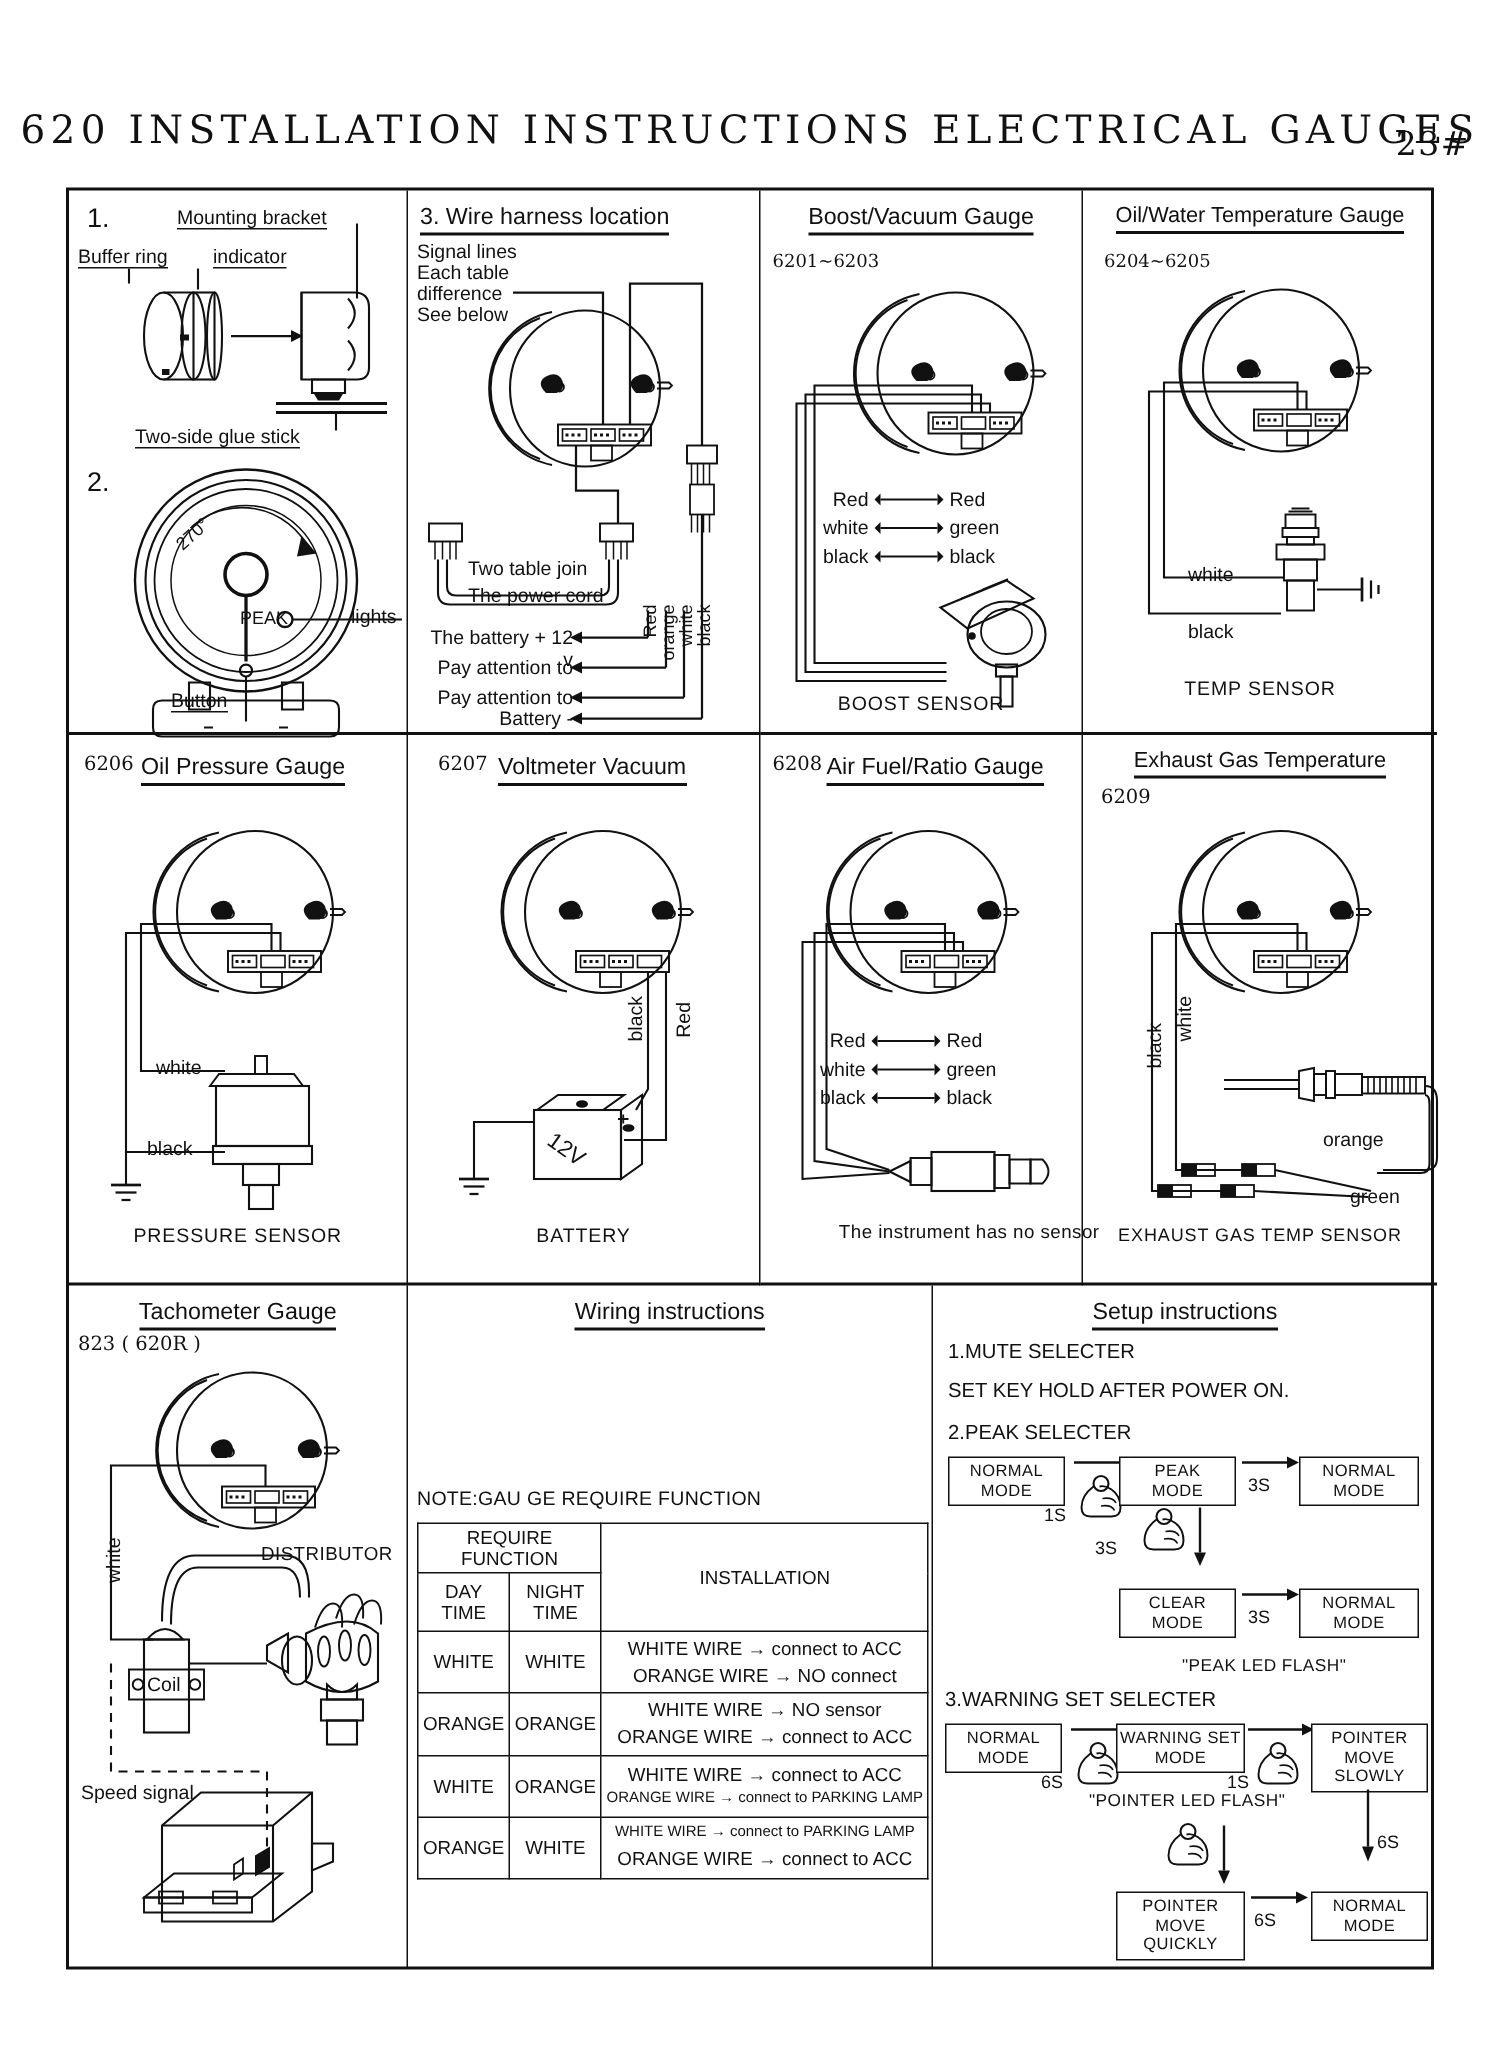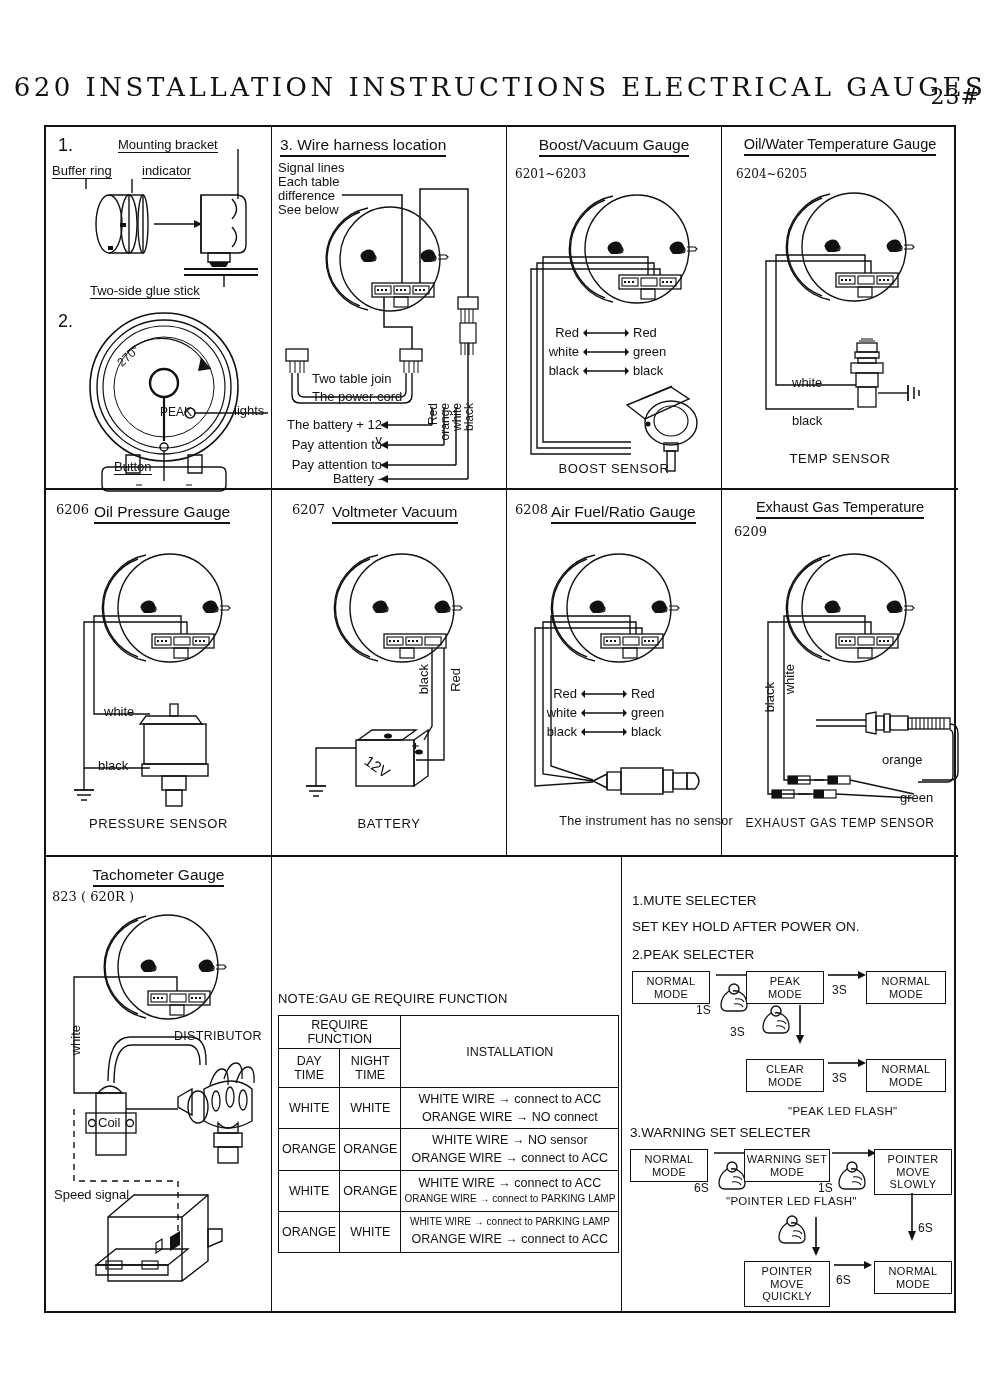--- a/index.html
+++ b/index.html
@@ -678,20 +678,21 @@
         <rect class="ln" stroke-width="1.2" x="96" y="404" width="16" height="8"></rect>
       </svg>
 
       <div class="abs lbl vert" style="left:22px;top:168px;">white</div>
       <div class="abs lbl" style="left:128px;top:172px;font-size:12.5px;letter-spacing:.3px;">DISTRIBUTOR</div>
       <div class="abs lbl" style="left:52px;top:258px;font-size:13px;">Coil</div>
       <div class="abs lbl" style="left:8px;top:330px;">Speed signal</div>
     </div>
 
     <div class="cell r3 d2 bR">
+      <div class="ttl"><u>Wiring instructions</u></div>
       <div class="abs lbl" style="left:6px;top:134px;font-size:13px;letter-spacing:.2px;">NOTE:GAU GE REQUIRE FUNCTION</div>
 
       <div class="abs" style="left:6px;top:158px;">
         <table class="wt">
           <tbody>
               <tr>
             <td colspan="2" style="height:22px;">REQUIRE FUNCTION</td>
             <td rowspan="2" style="width:188px;">INSTALLATION</td>
           </tr>
           <tr>
@@ -730,20 +731,21 @@
               <div class="tiny">WHITE WIRE → connect to PARKING LAMP</div>
               <div>ORANGE WIRE → connect to ACC</div>
             </td>
           </tr>
         </tbody>
           </table>
       </div>
     </div>
 
     <div class="cell r3 d3">
+      <div class="ttl"><u>Setup instructions</u></div>
 
       <div class="abs secl" style="left:10px;top:36px;">1.MUTE SELECTER</div>
       <div class="abs secl" style="left:10px;top:62px;">SET KEY HOLD AFTER POWER ON.</div>
       <div class="abs secl" style="left:10px;top:90px;">2.PEAK SELECTER</div>
 
       <div class="abs box" style="left:10px;top:114px;width:76px;">NORMAL<br>MODE</div>
       <svg class="abs" style="left:88px;top:112px" width="58" height="46">
         <path class="ln" stroke-width="1.6" d="M6 6 H46"></path>
           <path class="fl" d="M46 2 l8 4 -8 4z"></path>
         <circle class="ln" stroke-width="1.4" cx="24" cy="20" r="5" fill="#fff"></circle>

